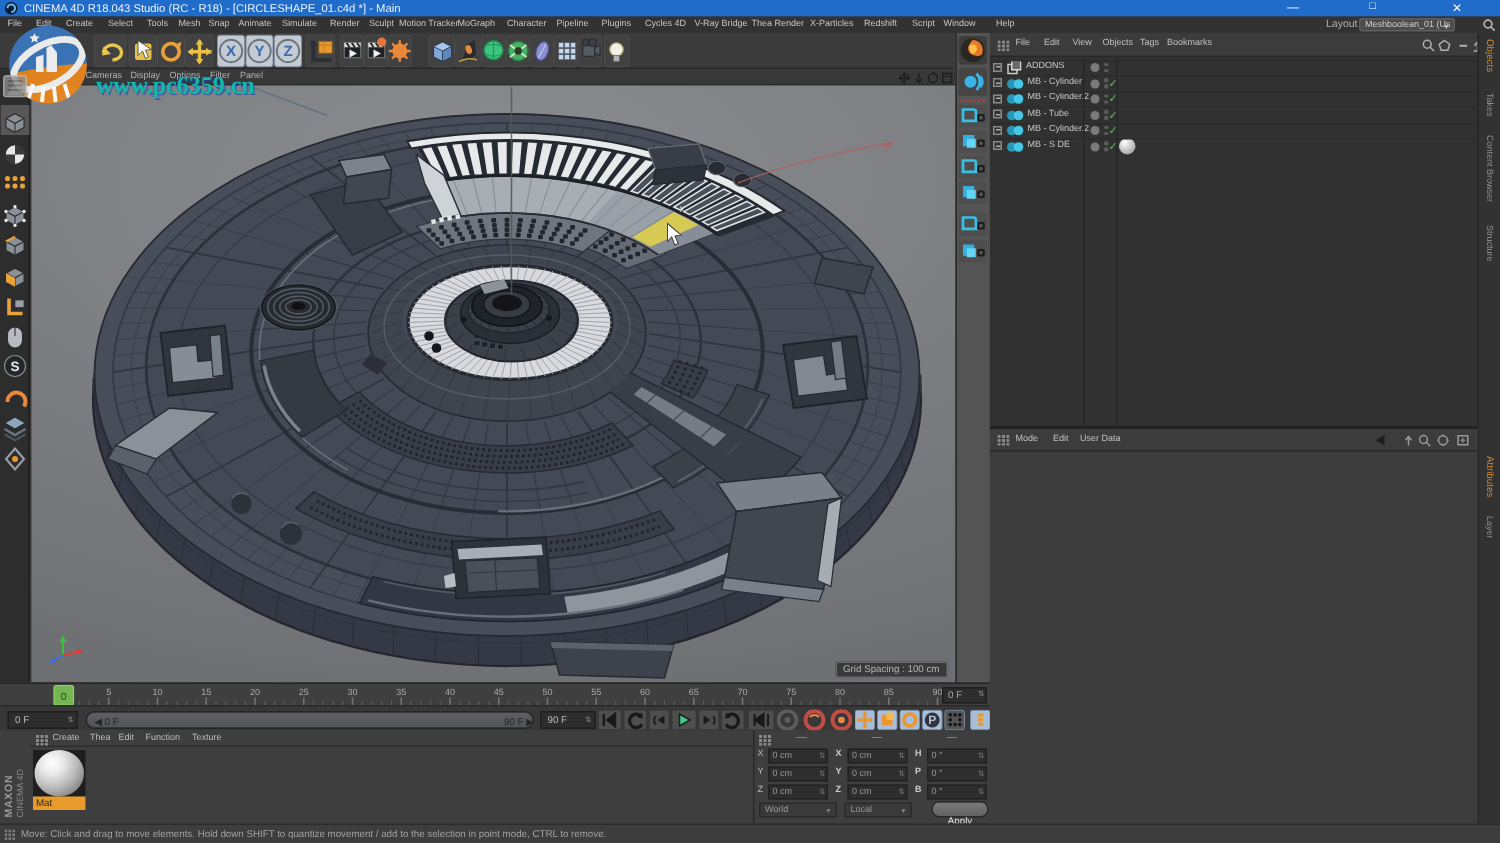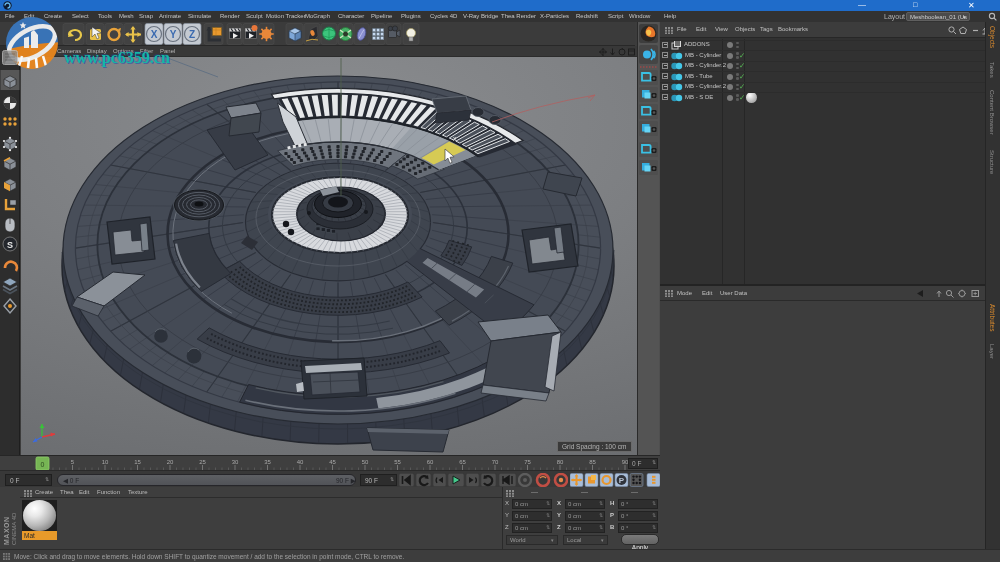--- a/index.html
+++ b/index.html
@@ -8,20 +8,21 @@
 .tx{position:absolute;white-space:nowrap;}
 </style></head>
 <body>
 <div class="ab" style="left:0;top:0;width:1000px;height:562px;background:#3c3c3c;">
 
 <div class="ab" style="left:0;top:0;width:1000px;height:11px;background:#1f6cca;">
   <svg class="ab" style="left:3px;top:1px;" width="9" height="9" viewBox="0 0 9 9">
     <circle cx="4.5" cy="4.5" r="4.2" fill="#0e1a2e"></circle>
     <path d="M2,4.5 a2.5,2.5 0 1 1 2.5,2.5" fill="none" stroke="#64b4e8" stroke-width="1.4"></path>
   </svg>
+  <span class="tx" style="left:16px;top:1px;font-size:7.5px;color:#eef2f8;">CINEMA 4D R18.043 Studio (RC - R18) - [CIRCLESHAPE_01.c4d *] - Main</span>
   <span class="tx" style="left:858px;top:0px;font-size:8px;color:#fff;">—</span>
   <span class="tx" style="left:913px;top:1px;font-size:7px;color:#fff;">□</span>
   <span class="tx" style="left:968px;top:0.5px;font-size:8px;color:#fff;">✕</span>
 </div>
 <div class="ab" style="left:0;top:11px;width:1000px;height:11px;background:#323232;">
       <span class="tx" style="left:5px;top:1.5px;font-size:6px;color:#c6c6c6;">File</span>
       <span class="tx" style="left:24px;top:1.5px;font-size:6px;color:#c6c6c6;">Edit</span>
       <span class="tx" style="left:44px;top:1.5px;font-size:6px;color:#c6c6c6;">Create</span>
       <span class="tx" style="left:72px;top:1.5px;font-size:6px;color:#c6c6c6;">Select</span>
       <span class="tx" style="left:98px;top:1.5px;font-size:6px;color:#c6c6c6;">Tools</span>

